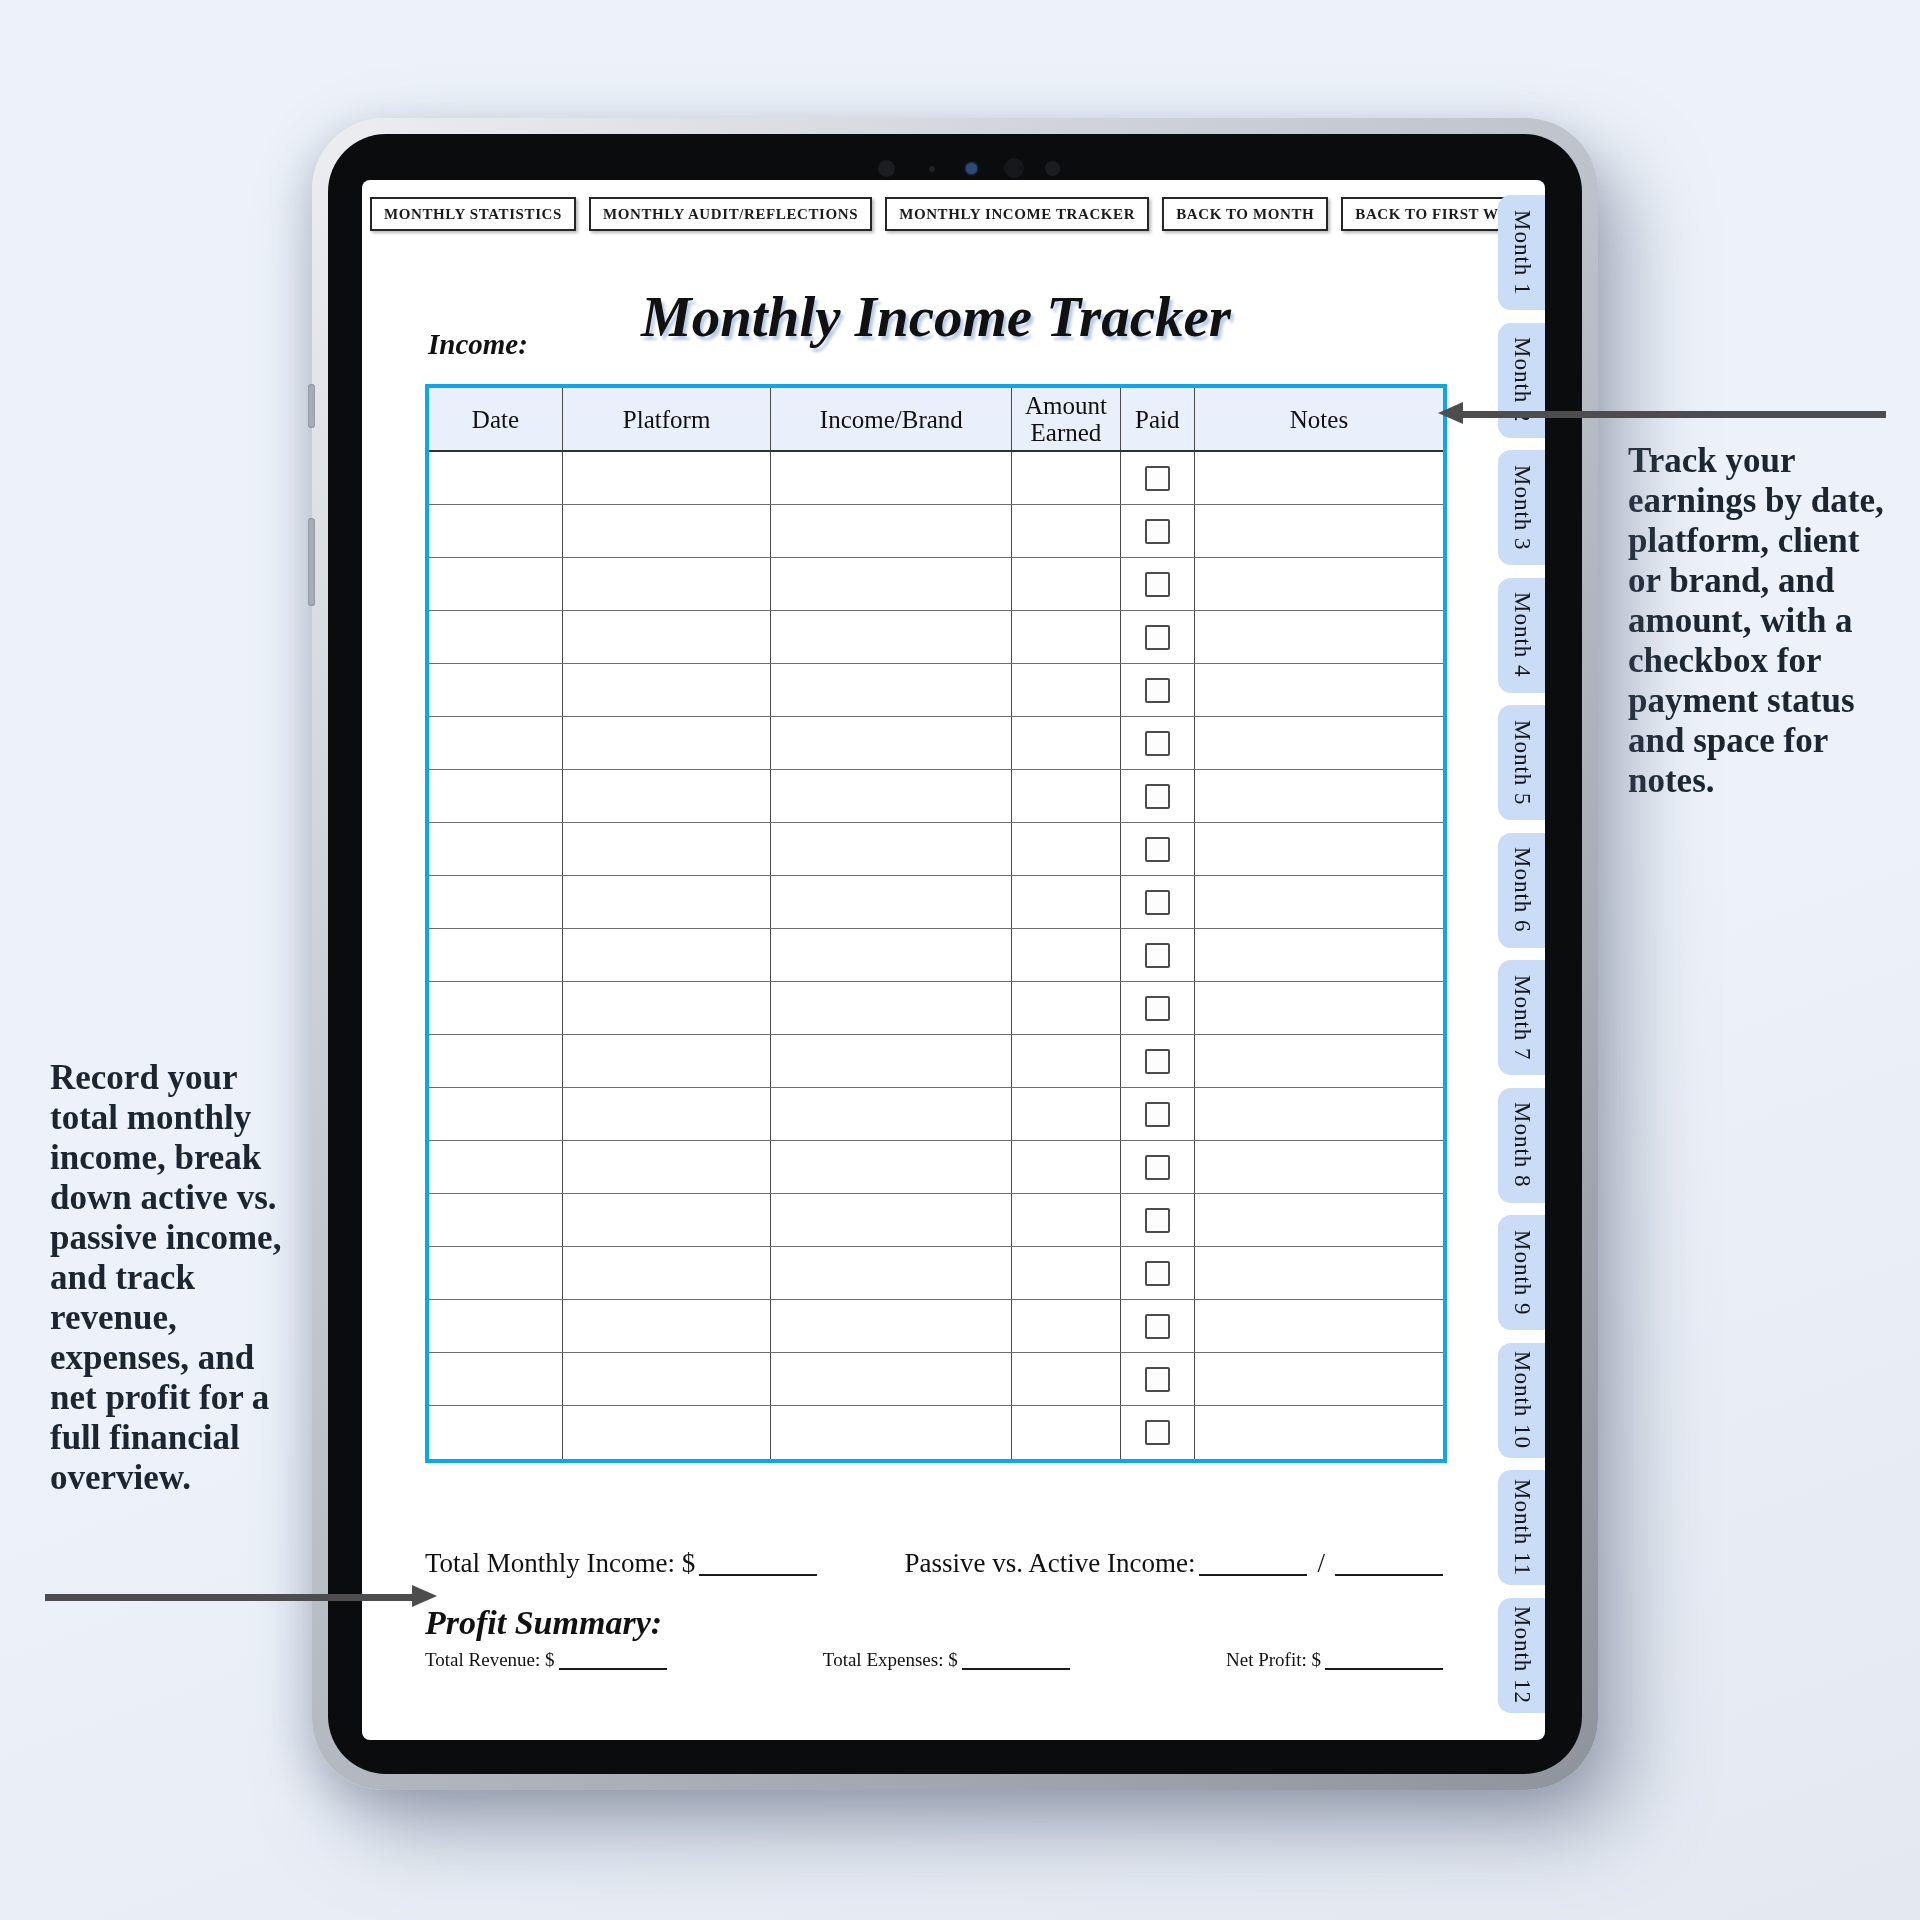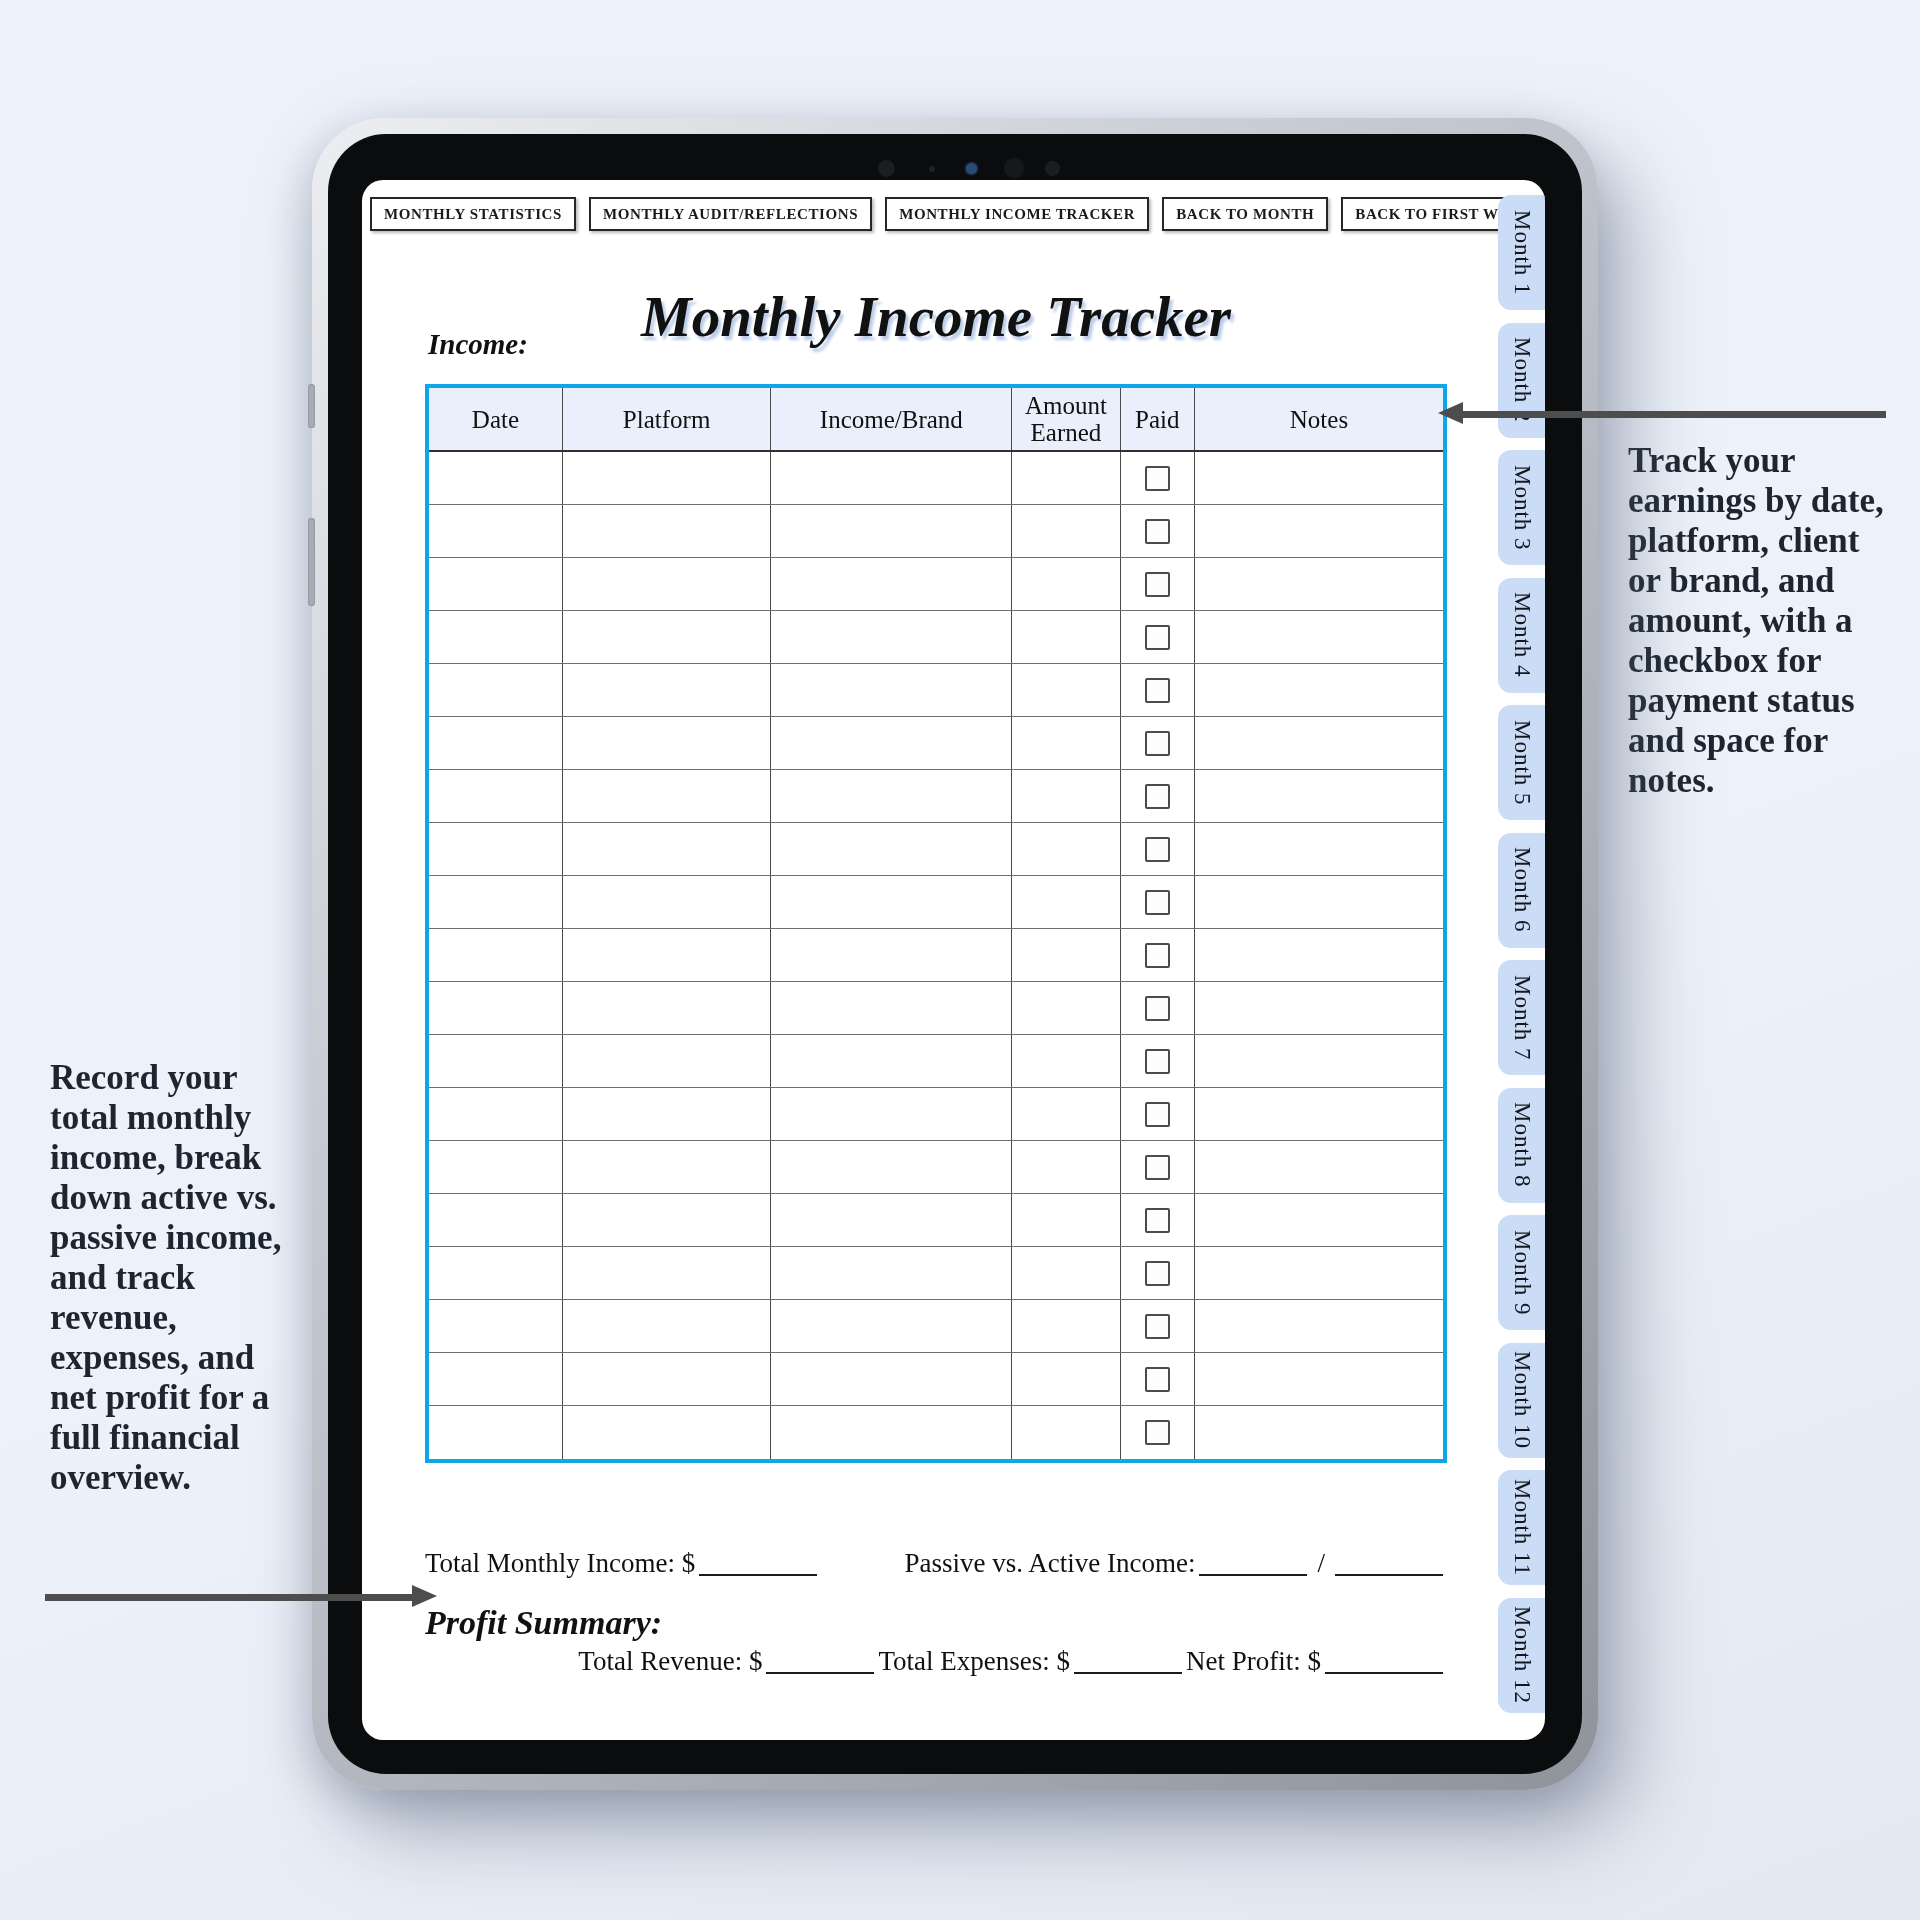--- a/index.html
+++ b/index.html
@@ -45,21 +45,21 @@
   .bezel{position:absolute; inset:16px; border-radius:58px; background:#0b0c0e;}
   .camera-dot{position:absolute; border-radius:50%;}
   .cam-a{left:550px; top:26px; width:17px; height:17px; background:#1c1d20;}
   .cam-b{left:601px; top:32px; width:6px; height:6px; background:#202226;}
   .cam-c{left:638px; top:29px; width:11px; height:11px; background:#2b4a7a; box-shadow:0 0 3px #3c6ab0;}
   .cam-d{left:676px; top:24px; width:20px; height:20px; background:#17181b;}
   .cam-e{left:717px; top:27px; width:15px; height:15px; background:#1c1d20;}
 
   .screen{
     position:absolute; left:50px; top:62px; width:1183px; height:1560px;
-    border-radius:21px; background:#ffffff; overflow:hidden;
+    border-radius:8px; background:#ffffff; overflow:hidden;
   }
 
   
   .navbar{position:absolute; left:8px; top:17px; right:0; height:40px; display:flex; gap:13px; overflow:hidden; z-index:5;}
   .nav-btn{
     flex:0 0 auto; display:flex; align-items:center; height:34px; padding:0 12px;
     background:#fff; border:2px solid #262626; box-shadow:2px 2px 3px rgba(0,0,0,.28);
     font-weight:bold; font-size:15px; letter-spacing:.6px; white-space:nowrap; color:#1a1a1a;
   }
 
@@ -87,21 +87,21 @@
   .t-row:last-child{border-bottom:none;}
   .t-cell{border-right:1.5px solid #4a4a4a; display:flex; align-items:center; justify-content:center;}
   .t-cell:last-child{border-right:none;}
   .checkbox{width:25px; height:25px; border:2px solid #4b4b4b; background:#fdfdfd; border-radius:2px;}
 
   
   .totals-line{position:absolute; left:63px; top:1368px; width:1022px; display:flex; justify-content:space-between; font-size:27px;}
   .blank{display:inline-block; border-bottom:2.5px solid #1b1b1b; height:24px; vertical-align:-4px; margin:0 4px;}
   .w118{width:118px;} .w108{width:108px;}
   .profit-heading{position:absolute; left:63px; top:1424px; font-size:34px; font-style:italic; font-weight:bold;}
-  .profit-line{position:absolute; left:63px; top:1466px; width:1022px; display:flex; justify-content:flex-end; font-size:27px;}
+  .profit-line{position:absolute; left:63px; top:1466px; width:1022px; display:flex; justify-content:space-between; font-size:19px;}
   .slash{margin:0 6px;}
 
   
   .tabs{position:absolute; right:0; top:15px; width:47px; z-index:10;}
   .month-tab{
     width:47px; height:115px; margin-bottom:12.5px;
     background:var(--month-tab); border-radius:13px 0 0 13px;
     display:flex; align-items:center; justify-content:center;
     writing-mode:vertical-rl; font-size:23px; letter-spacing:1px; color:#14171c;
   }

